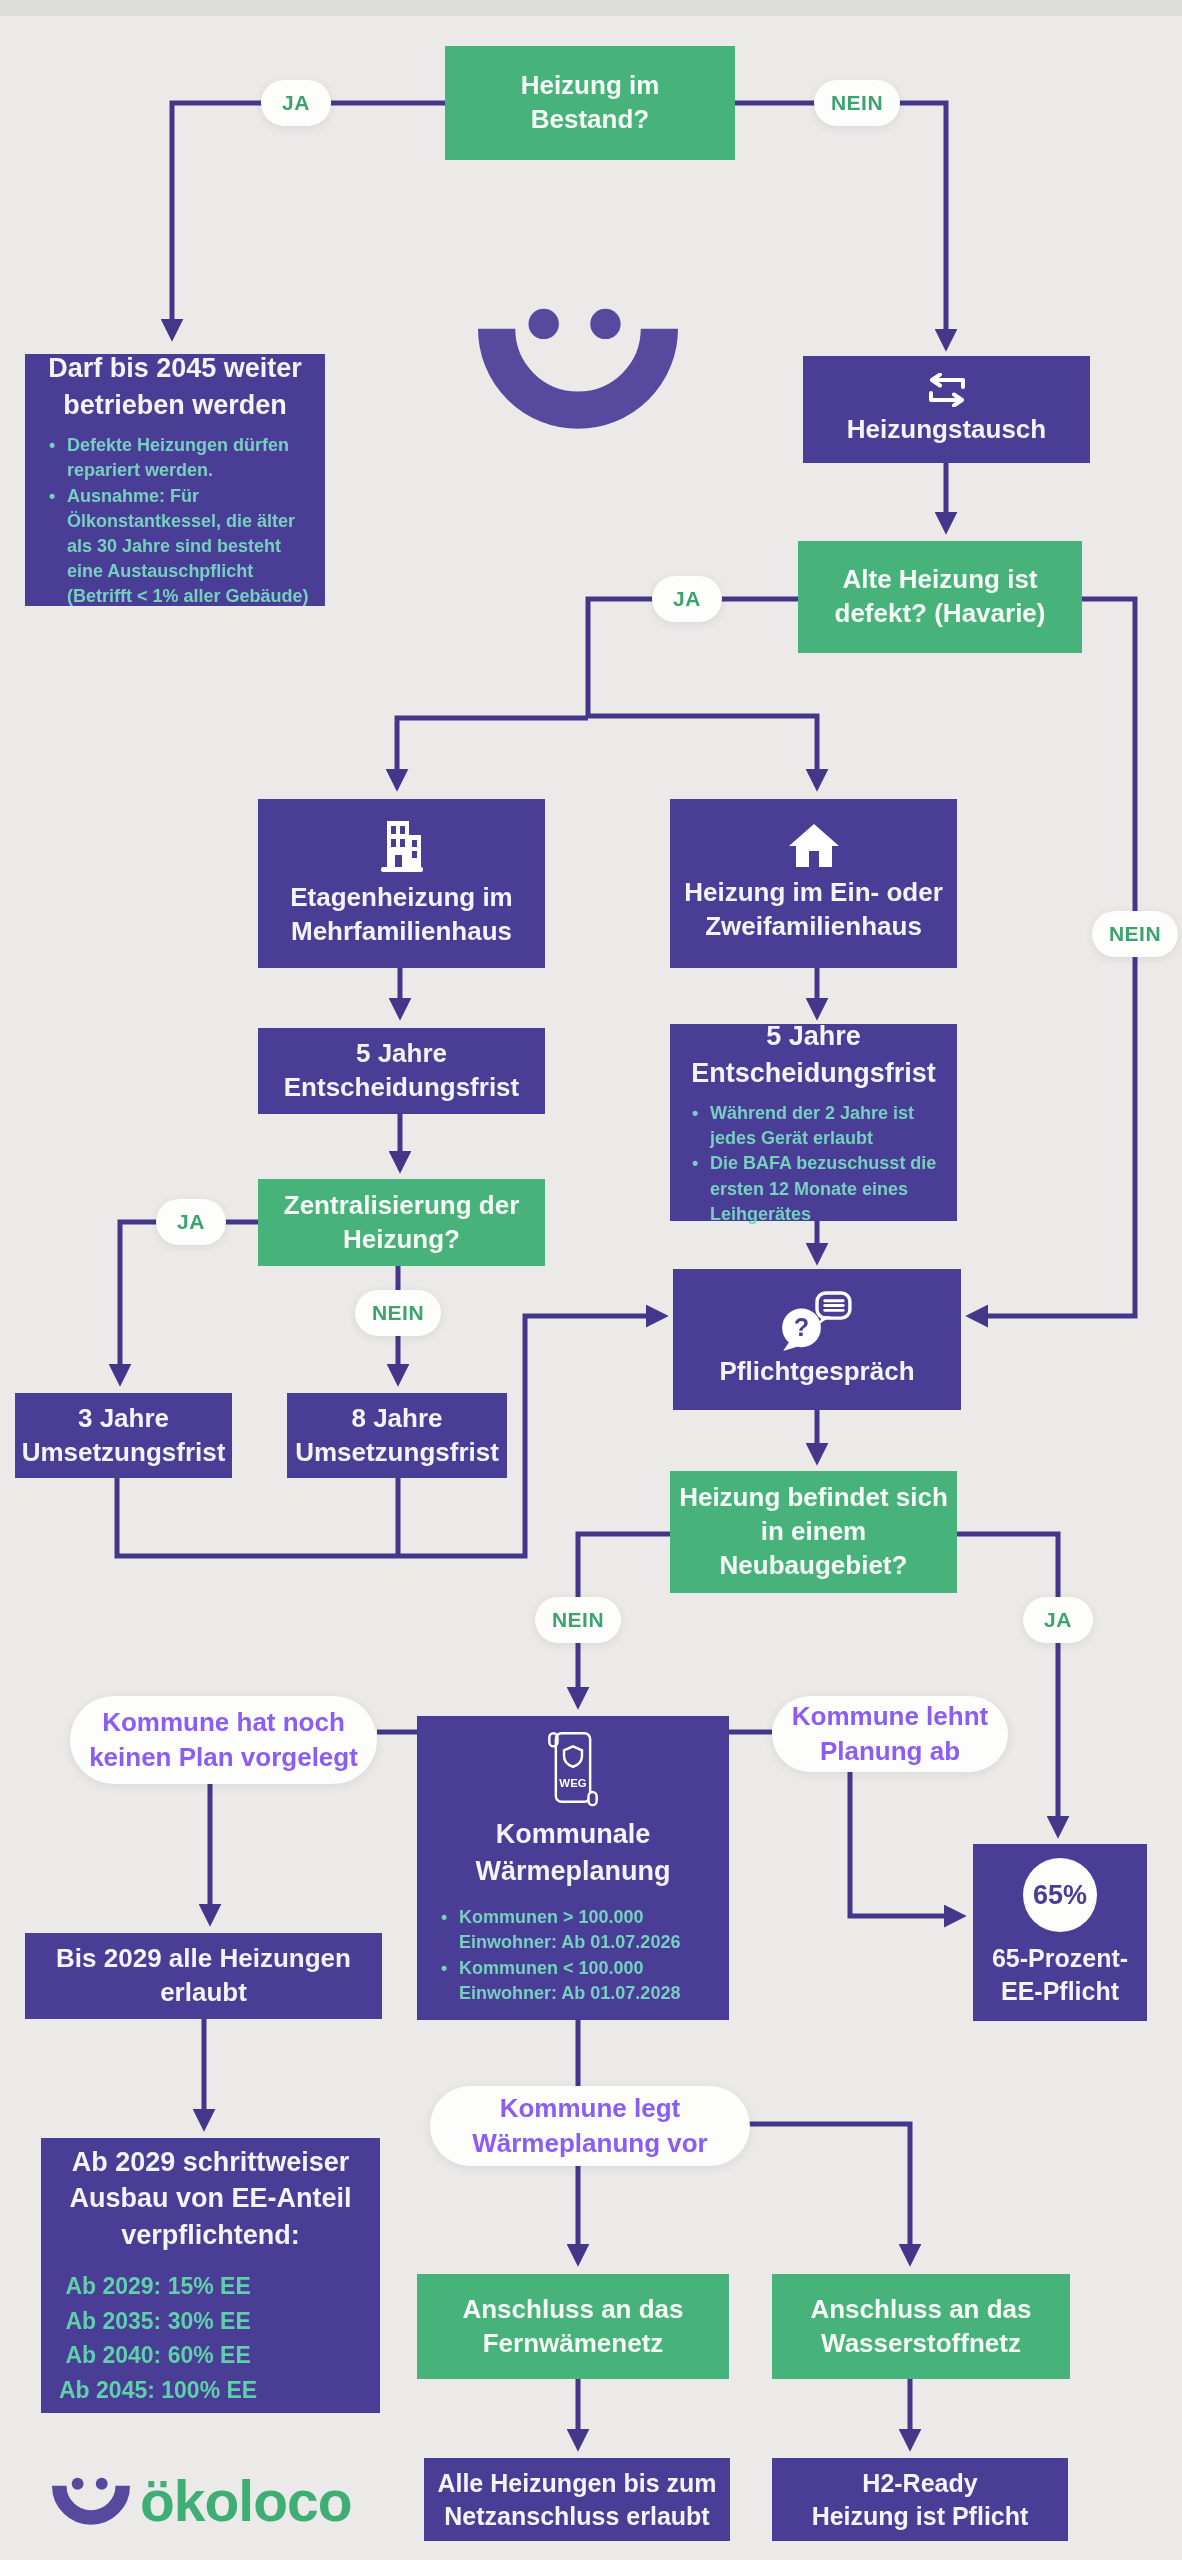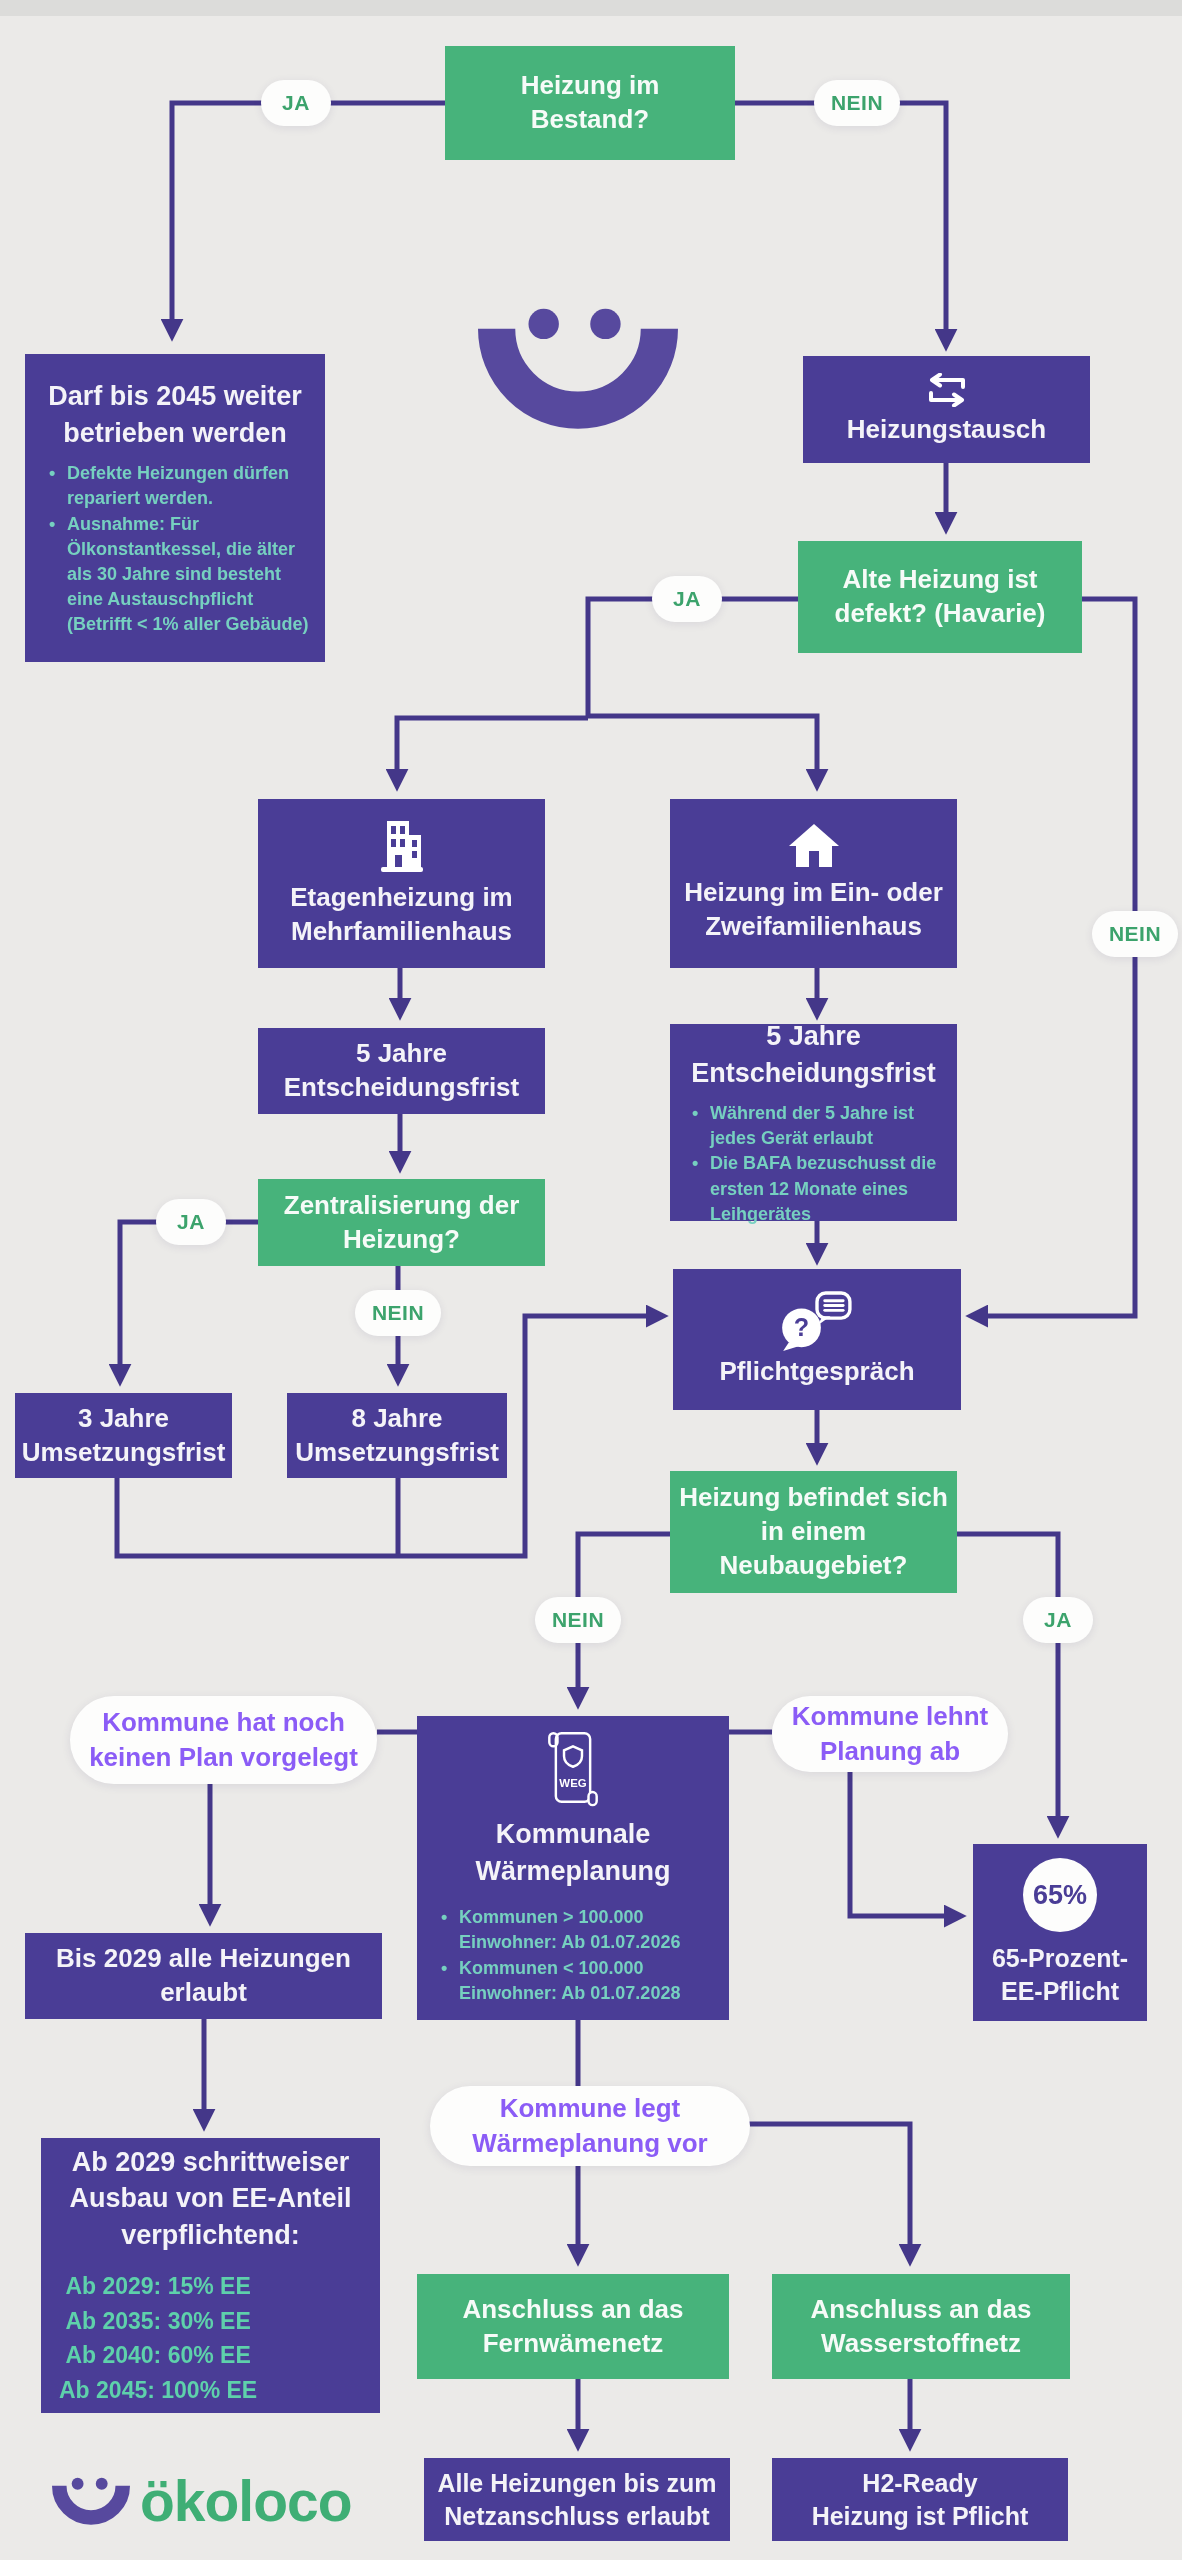--- a/index.html
+++ b/index.html
@@ -74,21 +74,21 @@
   <svg style="position:absolute;left:478px;top:290px" width="200" height="124" viewBox="0 0 204 124">
     <circle cx="67" cy="17" r="15.5" fill="#57499e"></circle>
     <circle cx="130" cy="17" r="15.5" fill="#57499e"></circle>
     <path d="M19 22 A83 83 0 0 0 185 22" stroke="#57499e" stroke-width="38" fill="none"></path>
   </svg>
 
   <div class="node gbox" style="left:445px;top:30px;width:290px;height:114px;">
     <div class="label" style="max-width:200px">Heizung im Bestand?</div>
   </div>
 
-  <div class="node pbox" style="left:25px;top:338px;width:300px;height:308px;padding:14px 16px;">
+  <div class="node pbox" style="left:25px;top:338px;width:300px;height:252px;padding:14px 16px;">
     <div class="title">Darf bis 2045 weiter betrieben werden</div>
     <ul class="bullets">
       <li>Defekte Heizungen dürfen repariert werden.</li>
       <li>Ausnahme: Für Ölkonstantkessel, die älter als 30 Jahre sind besteht eine Austauschpflicht (Betrifft &lt; 1% aller Gebäude)</li>
     </ul>
   </div>
 
   <div class="node pbox" style="left:803px;top:340px;width:287px;height:107px;">
     <svg width="48" height="34" viewBox="0 0 48 34" style="margin-bottom:6px">
       <g stroke="#ffffff" stroke-width="4" fill="none" stroke-linecap="round" stroke-linejoin="round">
@@ -130,21 +130,21 @@
     <div class="label">Heizung im Ein- oder Zweifamilienhaus</div>
   </div>
 
   <div class="node pbox" style="left:258px;top:1012px;width:287px;height:86px;">
     <div class="label">5 Jahre Entscheidungsfrist</div>
   </div>
 
   <div class="node pbox" style="left:670px;top:1008px;width:287px;height:197px;padding:12px 14px;">
     <div class="title">5 Jahre Entscheidungsfrist</div>
     <ul class="bullets">
-      <li>Während der 5 Jahre ist jedes Gerät erlaubt</li>
+      <li>Während der 2 Jahre ist jedes Gerät erlaubt</li>
       <li>Die BAFA bezuschusst die ersten 12 Monate eines Leihgerätes</li>
     </ul>
   </div>
 
   <div class="node gbox" style="left:258px;top:1163px;width:287px;height:87px;">
     <div class="label" style="max-width:250px">Zentralisierung der Heizung?</div>
   </div>
 
   <div class="node pbox" style="left:15px;top:1377px;width:217px;height:85px;">
     <div class="label">3 Jahre Umsetzungsfrist</div>

